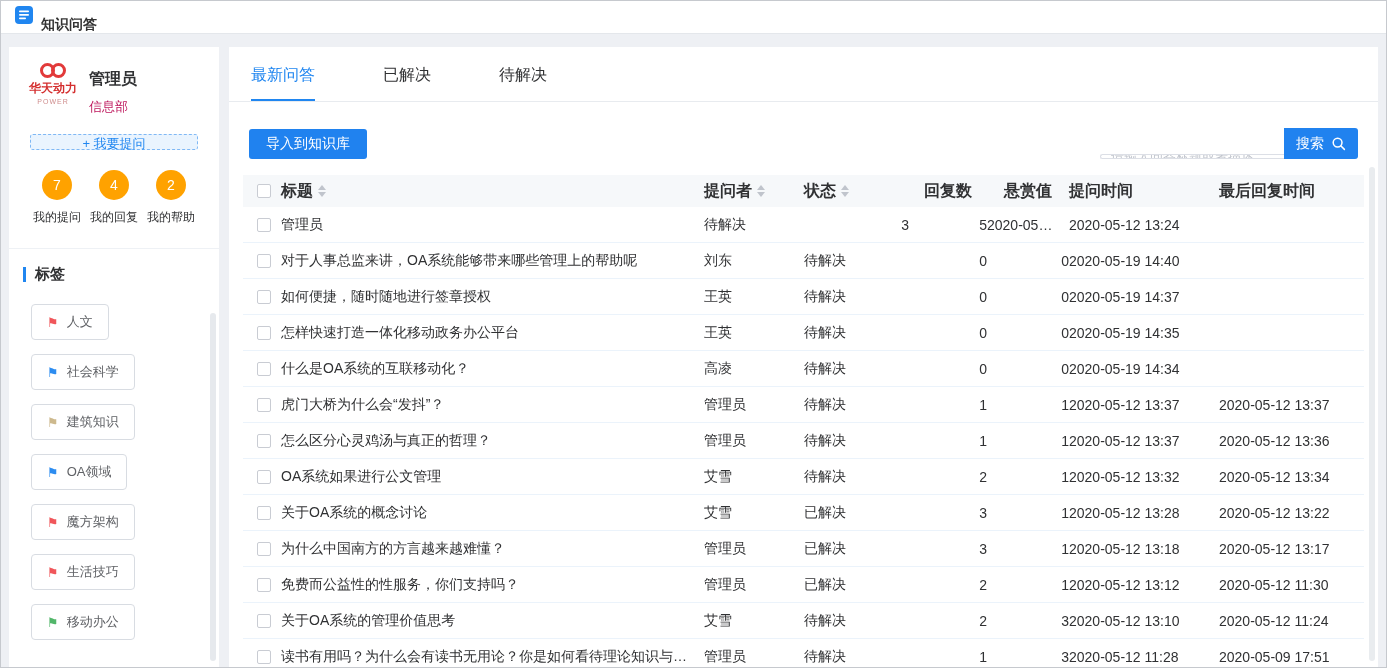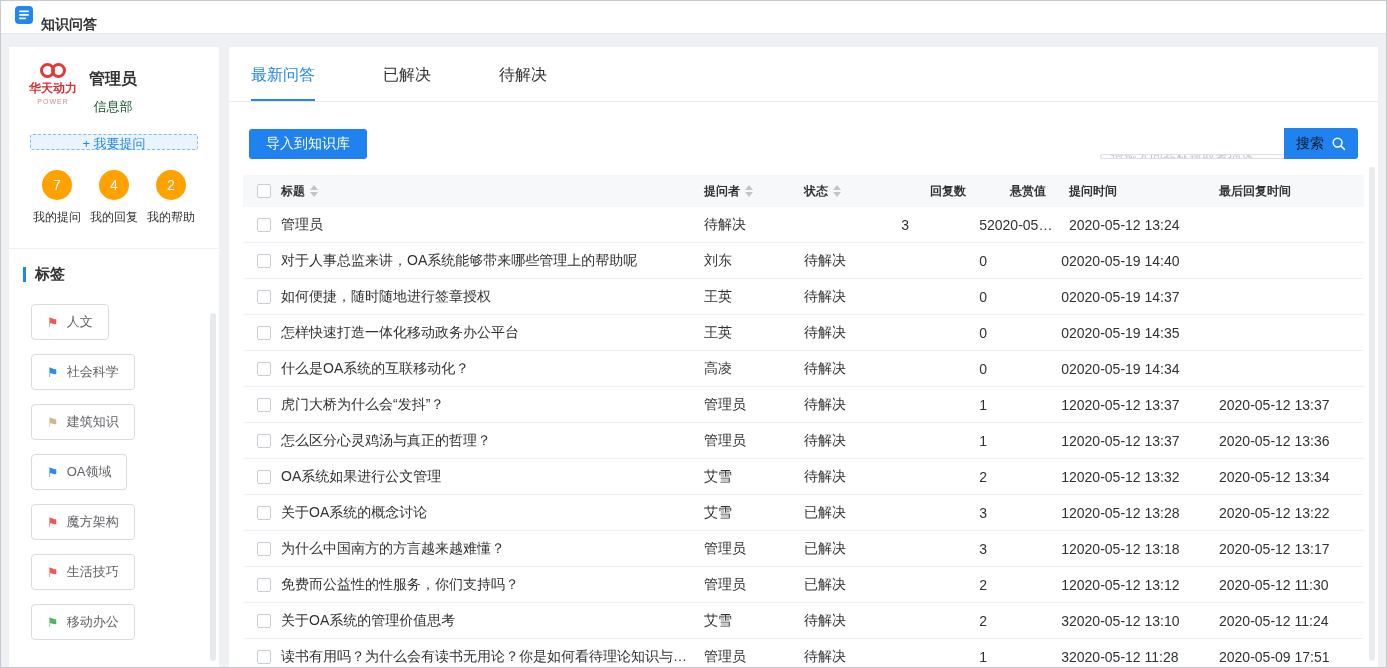--- a/index.html
+++ b/index.html
@@ -15,21 +15,21 @@
   
   .sidebar { position:absolute; left:8px; top:13px; width:210px; bottom:0; background:#fff; overflow:hidden; }
   .profile { display:flex; padding:16px 0 0 18px; gap:10px; align-items:flex-start; }
   .logo { width:52px; text-align:center; }
   .infinity { display:flex; justify-content:center; }
   .infinity i { display:block; width:15px; height:15px; border:3px solid #e23a3a; border-radius:50%; }
   .infinity i + i { margin-left:-4px; }
   .brand { color:#d42f2f; font-weight:700; font-size:12px; margin-top:2px; white-space:nowrap; }
   .brand-sub { color:#cf8d8d; font-size:7px; letter-spacing:1px; margin-top:1px; }
   .user-name { font-size:16px; color:#303133; font-weight:600; margin-top:6px; }
-  .user-dept { font-size:13px; color:#14532d; margin-top:8px;text-align:center; }
+  .user-dept { font-size:13px; color:#be185d; margin-top:8px; }
   .ask-btn { display:block; margin:18px auto 0; width:168px; height:16px; background:#eaf4fe; border:1px dashed #7fb8f5; border-radius:3px; color:#2086f0; font-size:13px; cursor:pointer; font-family:inherit; }
   .stats { display:flex; justify-content:space-between; padding:20px 24px 18px; }
   .stat { text-align:center; cursor:pointer; }
   .stat-badge { width:30px; height:30px; border-radius:50%; background:#ffa200; color:#fff; font-size:14px; line-height:30px; margin:0 auto; text-align:center; }
   .stat-label { margin-top:9px; font-size:12px; color:#303133; white-space:nowrap; }
   .divider { height:1px; background:#eef1f5; margin:4px 0 16px; }
   .tags-header { display:flex; align-items:center; gap:9px; padding-left:14px; font-size:15px; color:#303133; font-weight:600; }
   .tags-header .bar { width:3px; height:15px; background:#2086f0; }
   .tags { padding:20px 0 0 22px; display:flex; flex-direction:column; align-items:flex-start; gap:14px; }
   .tag { display:inline-flex; align-items:center; gap:8px; padding:8px 15px; border:1px solid #d8dce2; border-radius:4px; background:#fff; font-size:13px; color:#606266; cursor:pointer; font-family:inherit; }
@@ -40,25 +40,25 @@
   .main { position:absolute; left:228px; top:13px; right:8px; bottom:0; background:#fff; overflow:hidden; }
   .tabs { display:flex; gap:68px; padding:0 22px; border-bottom:1px solid #e8ebef; height:55px; align-items:stretch; }
   .tab { font-size:16px; color:#303133; line-height:55px; position:relative; cursor:pointer; }
   .tab.active { color:#2086f0; }
   .tab.active::after { content:''; position:absolute; left:0; right:0; bottom:0; height:2px; background:#2086f0; }
   .toolbar { display:flex; justify-content:space-between; align-items:center; padding:26px 20px 10px; }
   .import-btn { background:#2082ef; color:#fff; border:none; border-radius:3px; height:30px; padding:0 17px; font-size:14px; cursor:pointer; font-family:inherit; }
   .search { display:flex; align-items:stretch; height:31px; }
   .search input { width:184px; border:1px solid #dcdfe6; border-right:none; border-radius:3px 0 0 3px; padding:0 10px; font-size:13px; color:#606266; outline:none; font-family:inherit;margin-top:26px; }
   .search input::placeholder { color:#c0c4cc; }
-  .search-btn { background:#2082ef; color:#0f172a; border:none; border-radius:0 3px 3px 0; padding:0 12px; font-size:14px; display:flex; align-items:center; gap:7px; cursor:pointer; font-family:inherit;text-align:center; }
+  .search-btn { background:#2082ef; color:#ffffff; border:none; border-radius:0 3px 3px 0; padding:0 12px; font-size:14px; display:flex; align-items:center; gap:7px; cursor:pointer; font-family:inherit;text-align:center; }
 
   .table { margin:6px 14px 0; }
   .thead, .trow { display:grid; grid-template-columns:38px minmax(0,1fr) 100px 105px 78px 82px 150px 145px; align-items:center; }
-  .thead { height:32px; background:#f6f8fa; font-size:12px; font-weight:700; color:#303133; }
+  .thead { height:32px; background:#f6f8fa; font-size:16px; font-weight:700; color:#303133; }
   .trow { height:36px; border-bottom:1px solid #ebf3fb; font-size:14px; color:#303133; }
   .cell { white-space:nowrap; overflow:hidden; text-overflow:ellipsis; padding-right:12px; }
   .cell.num, .th.num { text-align:right; padding-right:0; }
   .th { display:flex; align-items:center; white-space:nowrap; }
   .th.num { justify-content:center; }
   .cb { width:14px; height:14px; border:1px solid #c9ccd3; border-radius:2px; background:#fff; margin-left:14px; display:block; cursor:pointer; }
   .caret { display:inline-flex; flex-direction:column; gap:2px; margin-left:5px; cursor:pointer; }
   .caret i { width:0; height:0; border-left:4px solid transparent; border-right:4px solid transparent; }
   .caret .up { border-bottom:5px solid #c0c4cc; }
   .caret .down { border-top:5px solid #c0c4cc; }

